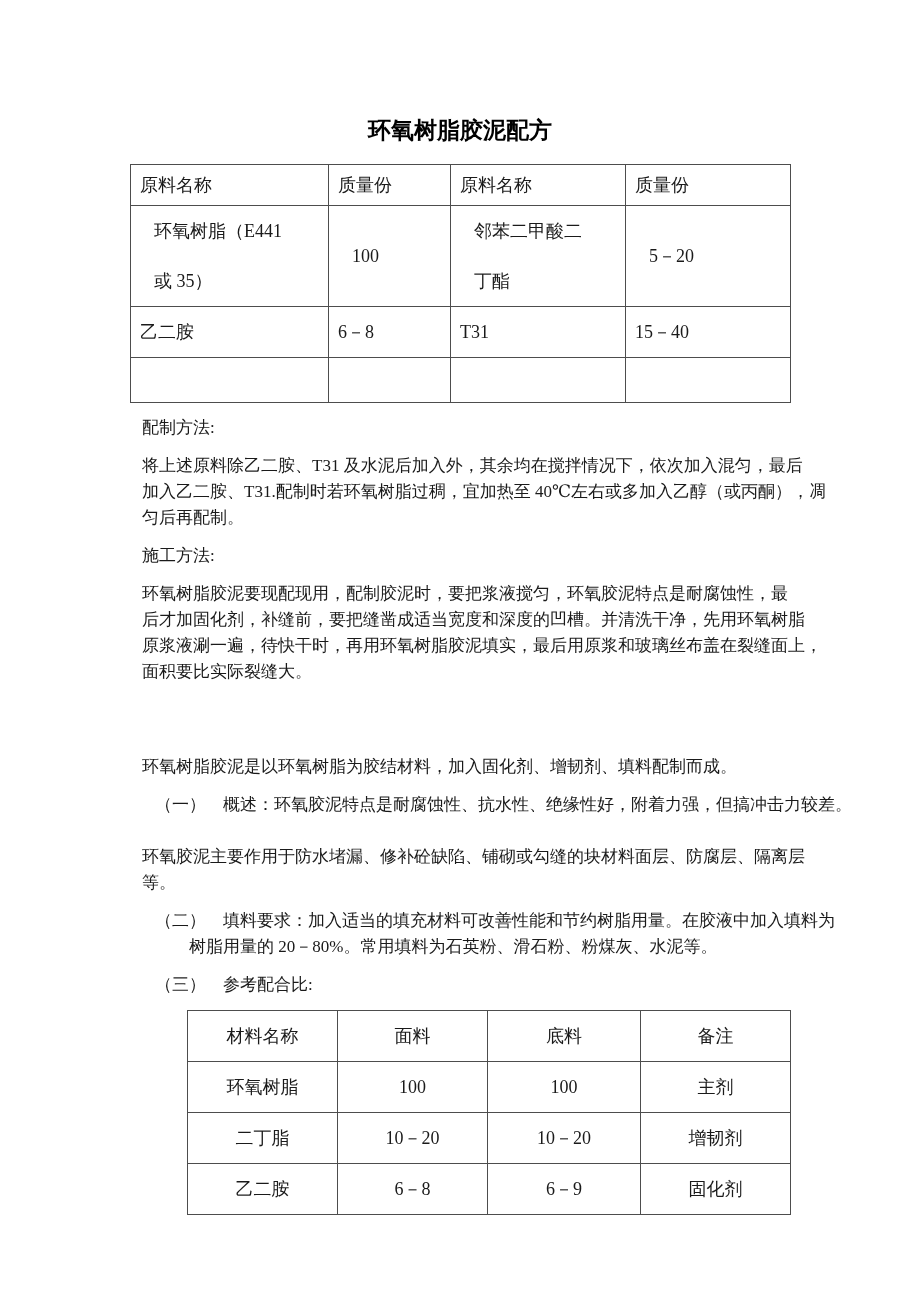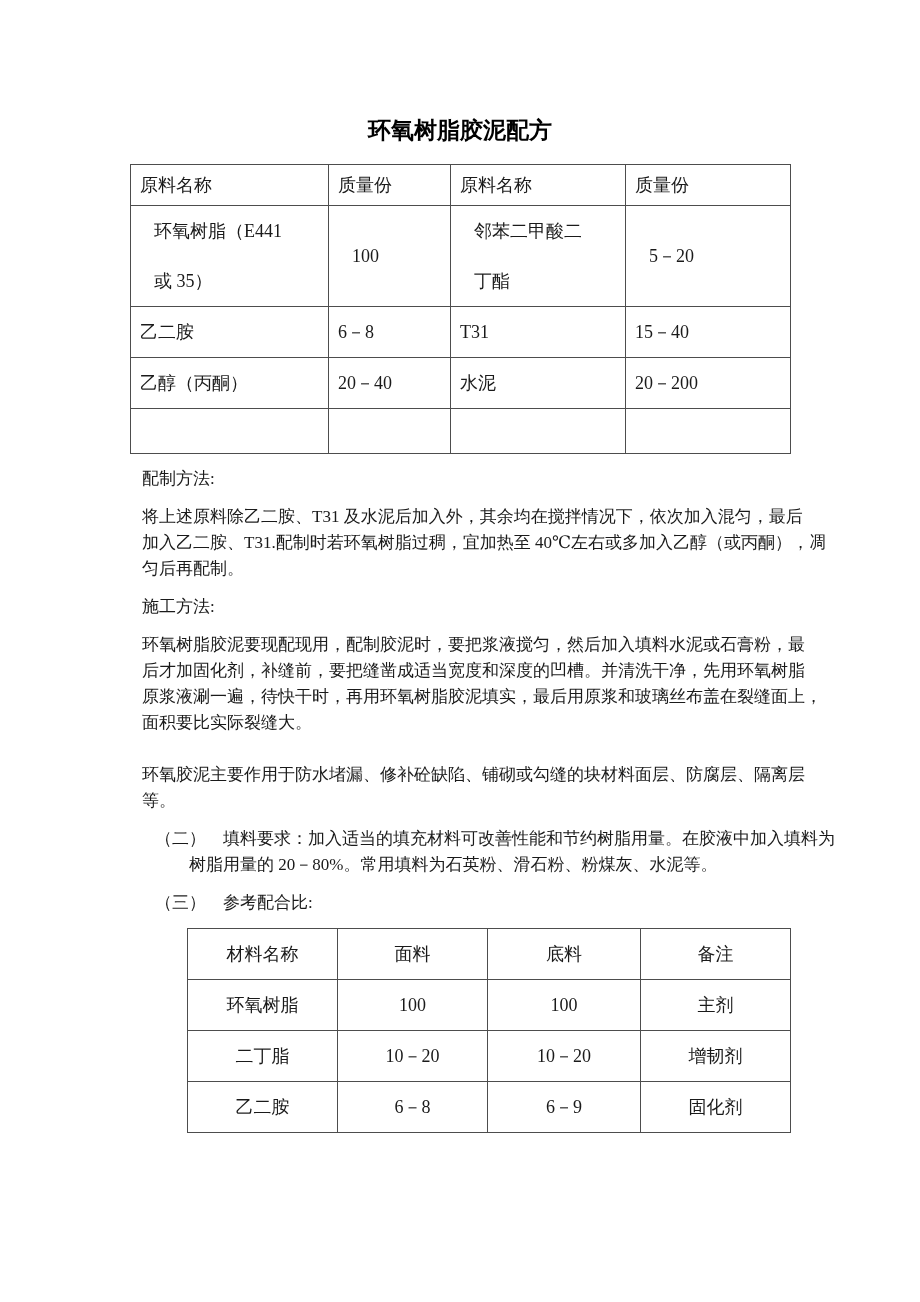--- a/index.html
+++ b/index.html
@@ -83,47 +83,45 @@
         <td>邻苯二甲酸二
 丁酯</td>
         <td>5－20</td>
       </tr>
       <tr class="r2">
         <td>乙二胺</td>
         <td>6－8</td>
         <td>T31</td>
         <td>15－40</td>
       </tr>
-      <tr class="r3">
-        <td>乙醇（丙酮）</td>
-        <td>20－40</td>
-        <td>水泥</td>
-        <td>20－200</td>
-      </tr>
       <tr class="r4">
         <td></td>
         <td></td>
         <td></td>
         <td></td>
       </tr>
     </tbody>
       </table>
 
     <div class="block1">
       <p class="para">配制方法:</p>
       <p class="para">将上述原料除乙二胺、T31 及水泥后加入外，其余均在搅拌情况下，依次加入混匀，最后
 加入乙二胺、T31.配制时若环氧树脂过稠，宜加热至 40℃左右或多加入乙醇（或丙酮），凋
 匀后再配制。</p>
       <p class="para">施工方法:</p>
-      <p class="para">环氧树脂胶泥要现配现用，配制胶泥时，要把浆液搅匀，然后加入填料水泥或石膏粉，最
+      <p class="para">环氧树脂胶泥要现配现用，配制胶泥时，要把浆液搅匀，环氧胶泥特点是耐腐蚀性，最
 后才加固化剂，补缝前，要把缝凿成适当宽度和深度的凹槽。并清洗干净，先用环氧树脂
 原浆液涮一遍，待快干时，再用环氧树脂胶泥填实，最后用原浆和玻璃丝布盖在裂缝面上，
 面积要比实际裂缝大。</p>
     </div>
 
+    <div class="block2">
+      <p class="para">环氧树脂胶泥是以环氧树脂为胶结材料，加入固化剂、增韧剂、填料配制而成。</p>
+      <p class="para item">（一）　概述：环氧胶泥特点是耐腐蚀性、抗水性、绝缘性好，附着力强，但搞冲击力较差。</p>
+    </div>
 
     <div class="block3">
       <p class="para">环氧胶泥主要作用于防水堵漏、修补砼缺陷、铺砌或勾缝的块材料面层、防腐层、隔离层
 等。</p>
       <p class="para item">（二）　填料要求：加入适当的填充材料可改善性能和节约树脂用量。在胶液中加入填料为
 　　树脂用量的 20－80%。常用填料为石英粉、滑石粉、粉煤灰、水泥等。</p>
       <p class="para item">（三）　参考配合比:</p>
     </div>
 
     <table class="t2">

